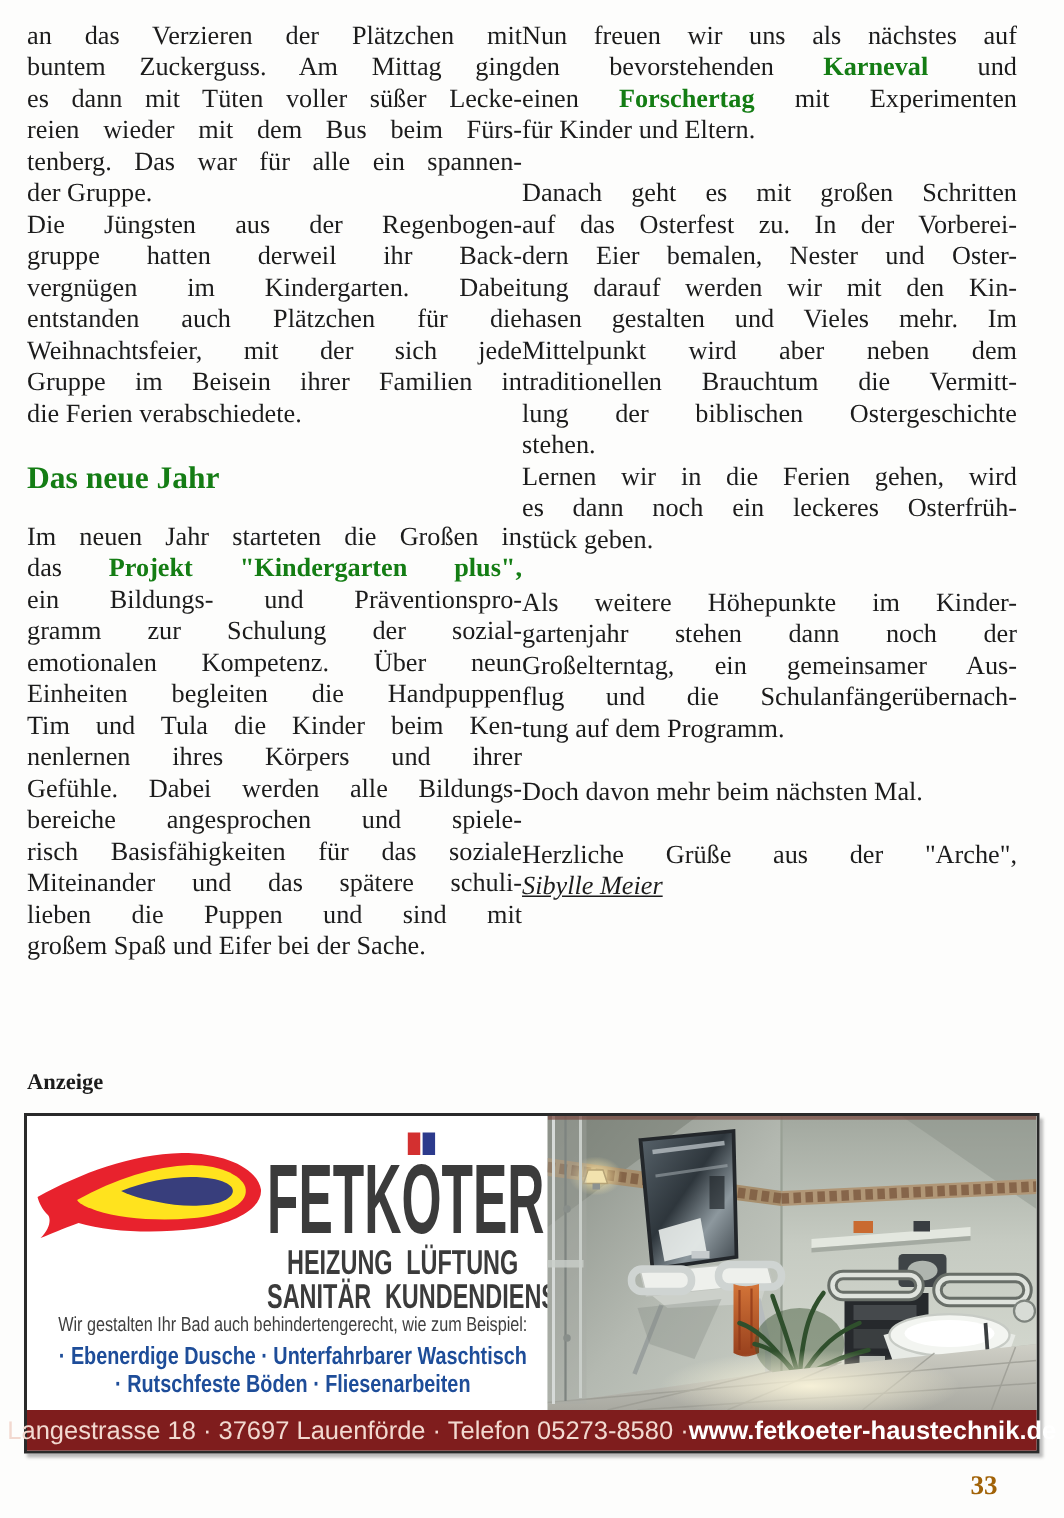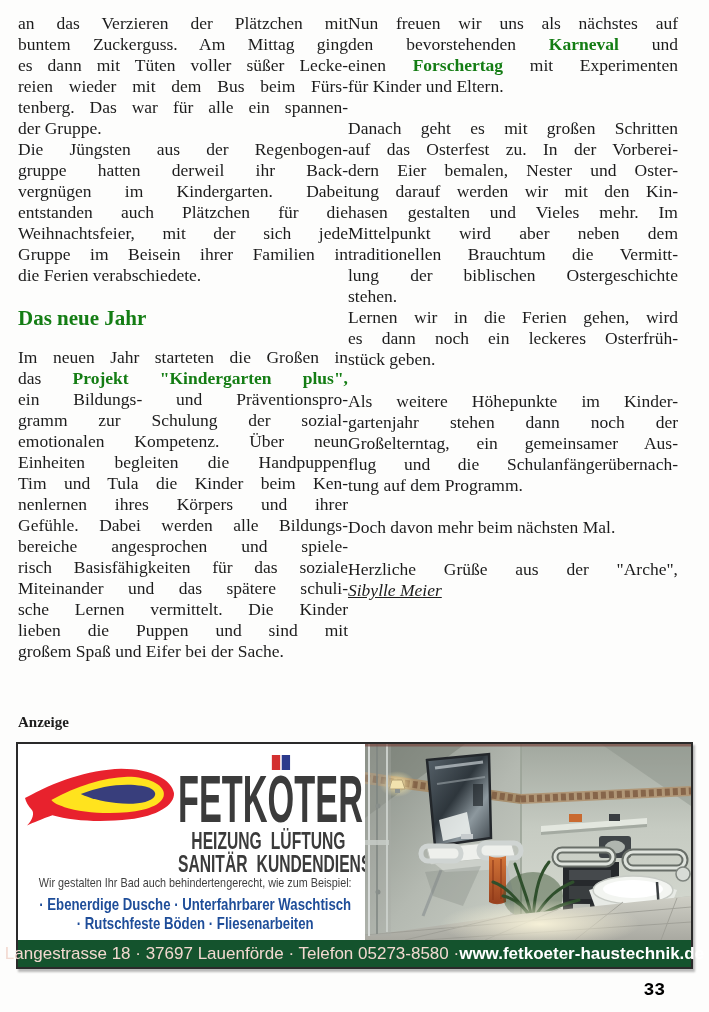--- a/index.html
+++ b/index.html
@@ -39,28 +39,28 @@
   .svc2{top:109px;}
   .ad-tagline{position:absolute;left:6px;top:131px;width:428px;transform:scaleX(.80);transform-origin:left top;
     font-family:"Liberation Sans", sans-serif;font-size:13.5px;color:#3f3f3f;text-align:center;white-space:nowrap;}
   .ad-bullet{position:absolute;left:6px;width:428px;transform:scaleX(.80);transform-origin:left top;
     font-family:"Liberation Sans", sans-serif;font-weight:bold;font-size:16.5px;color:#1e4d99;
     text-align:center;white-space:nowrap;}
   .bl1{top:151px;}
   .bl2{top:170px;}
   .ad-photo{position:absolute;left:347px;top:0;width:326px;height:196px;overflow:hidden;background:#b9beb6;}
   .ad-photo svg{display:block;width:100%;height:100%;}
-  .ad-banner{position:absolute;left:0;bottom:0;width:673px;height:27px;background:#14532d;
+  .ad-banner{position:absolute;left:0;bottom:0;width:673px;height:27px;background:#7f1d1d;
     display:flex;align-items:center;justify-content:center;white-space:nowrap;
     font-family:"Liberation Sans", sans-serif;font-size:17px;}
   .banner-address{color:#f2d9d0;font-weight:normal;}
   .banner-site{color:#ffffff;font-weight:bold;}
   
-  .page-num{position:absolute;right:44px;top:980px;font-family:Liberation Mono, monospace;
-    font-weight:bold;font-size:18px;color:#000000;}
+  .page-num{position:absolute;right:44px;top:980px;font-family:Liberation Serif, serif;
+    font-weight:bold;font-size:18px;color:#a16207;}
 </style>
 </head>
 <body>
 
 <div class="columns">
   <div class="col">
       <div class="line">an das Verzieren der Plätzchen mit</div>
       <div class="line">buntem Zuckerguss. Am Mittag ging</div>
       <div class="line">es dann mit Tüten voller süßer Lecke-</div>
       <div class="line">reien wieder mit dem Bus beim Fürs-</div>
@@ -79,21 +79,20 @@
       <div class="line">ein Bildungs- und Präventionspro-</div>
       <div class="line">gramm zur Schulung der sozial-</div>
       <div class="line">emotionalen Kompetenz. Über neun</div>
       <div class="line">Einheiten begleiten die Handpuppen</div>
       <div class="line">Tim und Tula die Kinder beim Ken-</div>
       <div class="line">nenlernen ihres Körpers und ihrer</div>
       <div class="line">Gefühle. Dabei werden alle Bildungs-</div>
       <div class="line">bereiche angesprochen und spiele-</div>
       <div class="line">risch Basisfähigkeiten für das soziale</div>
       <div class="line">Miteinander und das spätere schuli-</div>
-      <div class="line">sche Lernen vermittelt. Die Kinder</div>
       <div class="line">lieben die Puppen und sind mit</div>
       <div class="line last">großem Spaß und Eifer bei der Sache.</div>
     </div>
   <div class="col">
       <div class="line">Nun freuen wir uns als nächstes auf</div>
       <div class="line">den bevorstehenden <span class="green">Karneval</span> und</div>
       <div class="line">einen <span class="green">Forschertag</span> mit Experimenten</div>
       <div class="line last">für Kinder und Eltern.</div>
       <div class="vgap"></div>
       <div class="line">Danach geht es mit großen Schritten</div>

